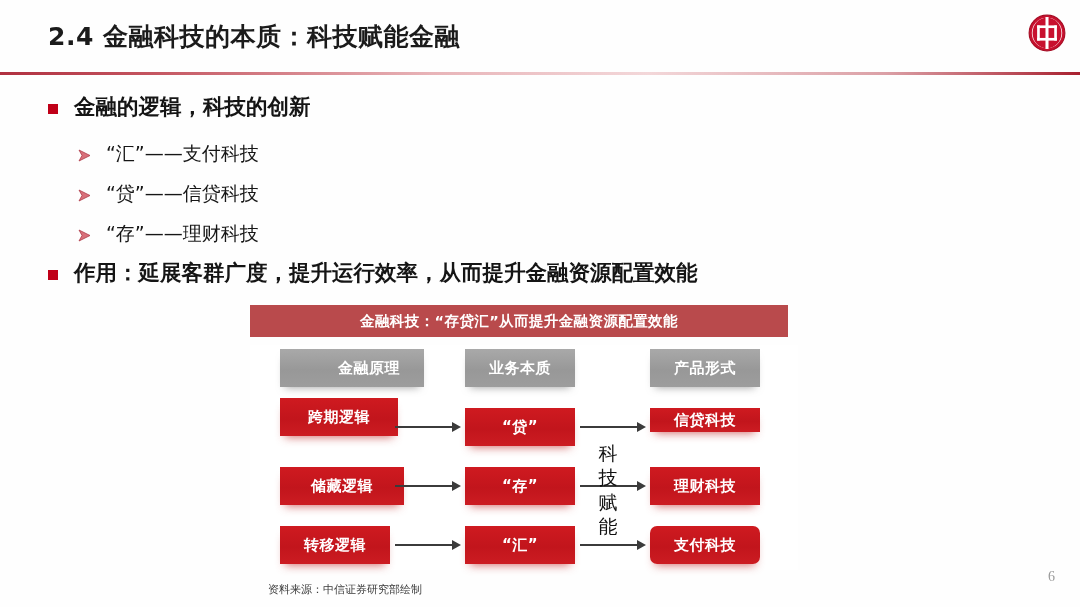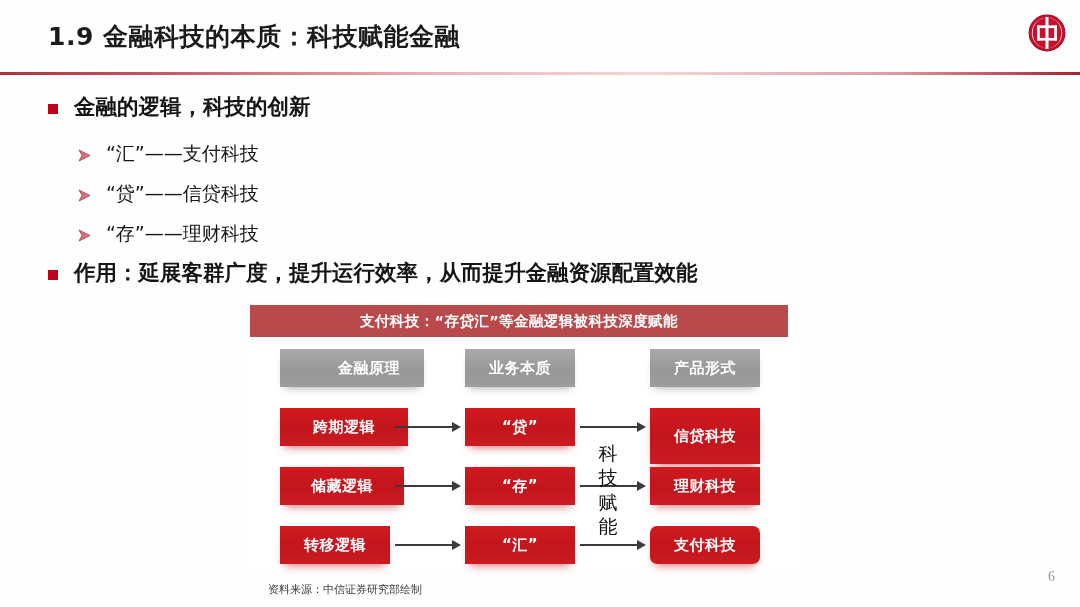--- a/index.html
+++ b/index.html
@@ -212,21 +212,21 @@
     color: #9a9a9a;
     font-family: "Liberation Serif", serif;
   }
 </style>
 </head>
 <body>
 
 <div class="slide">
 
   <div class="header">
-    <div class="slide-title">1.9 金融科技的本质：科技赋能金融</div>
+    <div class="slide-title">2.4 金融科技的本质：科技赋能金融</div>
 
     <div class="logo">
       <svg class="logo-mark" viewBox="0 0 100 100">
         <circle cx="50" cy="50" r="47" fill="#c8102e"></circle>
         <circle cx="50" cy="50" r="40" fill="#ffffff"></circle>
         <path d="M50 10 C 28 10, 12 28, 12 50 C 12 72, 28 90, 50 90 Z" fill="#c8102e"></path>
         <path d="M50 10 C 72 10, 88 28, 88 50 C 88 72, 72 90, 50 90 Z" fill="#c8102e"></path>
         <rect x="46" y="8" width="8" height="84" fill="#ffffff"></rect>
         <rect x="24" y="30" width="52" height="7" fill="#ffffff"></rect>
         <rect x="24" y="63" width="52" height="7" fill="#ffffff"></rect>
@@ -266,46 +266,46 @@
   </div>
 
   <div class="bullet-l1" style="left:48px; top:261px;">
     <div class="sq-marker"></div>
     <div class="bullet-l1-text">作用：延展客群广度，提升运行效率，从而提升金融资源配置效能</div>
   </div>
 
   <div class="diagram">
 
     <div class="diagram-banner">
-      <div class="diagram-banner-text">支付科技：“存贷汇”等金融逻辑被科技深度赋能</div>
+      <div class="diagram-banner-text">金融科技：“存贷汇”从而提升金融资源配置效能</div>
     </div>
 
     <div class="diagram-canvas">
 
       <div class="node header-node" style="left:30px; top:4px; width:110px; height:38px;padding-left:34px;">
         <span>金融原理</span>
       </div>
       <div class="node header-node" style="left:215px; top:4px; width:110px; height:38px;">
         <span>业务本质</span>
       </div>
       <div class="node header-node" style="left:400px; top:4px; width:110px; height:38px;">
         <span>产品形式</span>
       </div>
 
-      <div class="node red-node" style="left:30px; top:63px; width:128px; height:38px;">
+      <div class="node red-node" style="left:30px; top:53px; width:118px; height:38px;">
         <span>跨期逻辑</span>
       </div>
       <div class="arrow-line" style="left:145px; top:81px; width:58px;"></div>
       <div class="arrow-head" style="left:202px; top:77px;"></div>
       <div class="node red-node" style="left:215px; top:63px; width:110px; height:38px;">
         <span>“贷”</span>
       </div>
       <div class="arrow-line" style="left:330px; top:81px; width:58px;"></div>
       <div class="arrow-head" style="left:387px; top:77px;"></div>
-      <div class="node red-node" style="left:400px; top:63px; width:110px; height:56px;">
+      <div class="node red-node" style="left:400px; top:63px; width:110px; height:24px;">
         <span>信贷科技</span>
       </div>
 
       <div class="node red-node" style="left:30px; top:122px; width:124px; height:38px;">
         <span>储藏逻辑</span>
       </div>
       <div class="arrow-line" style="left:145px; top:140px; width:58px;"></div>
       <div class="arrow-head" style="left:202px; top:136px;"></div>
       <div class="node red-node" style="left:215px; top:122px; width:110px; height:38px;">
         <span>“存”</span>

